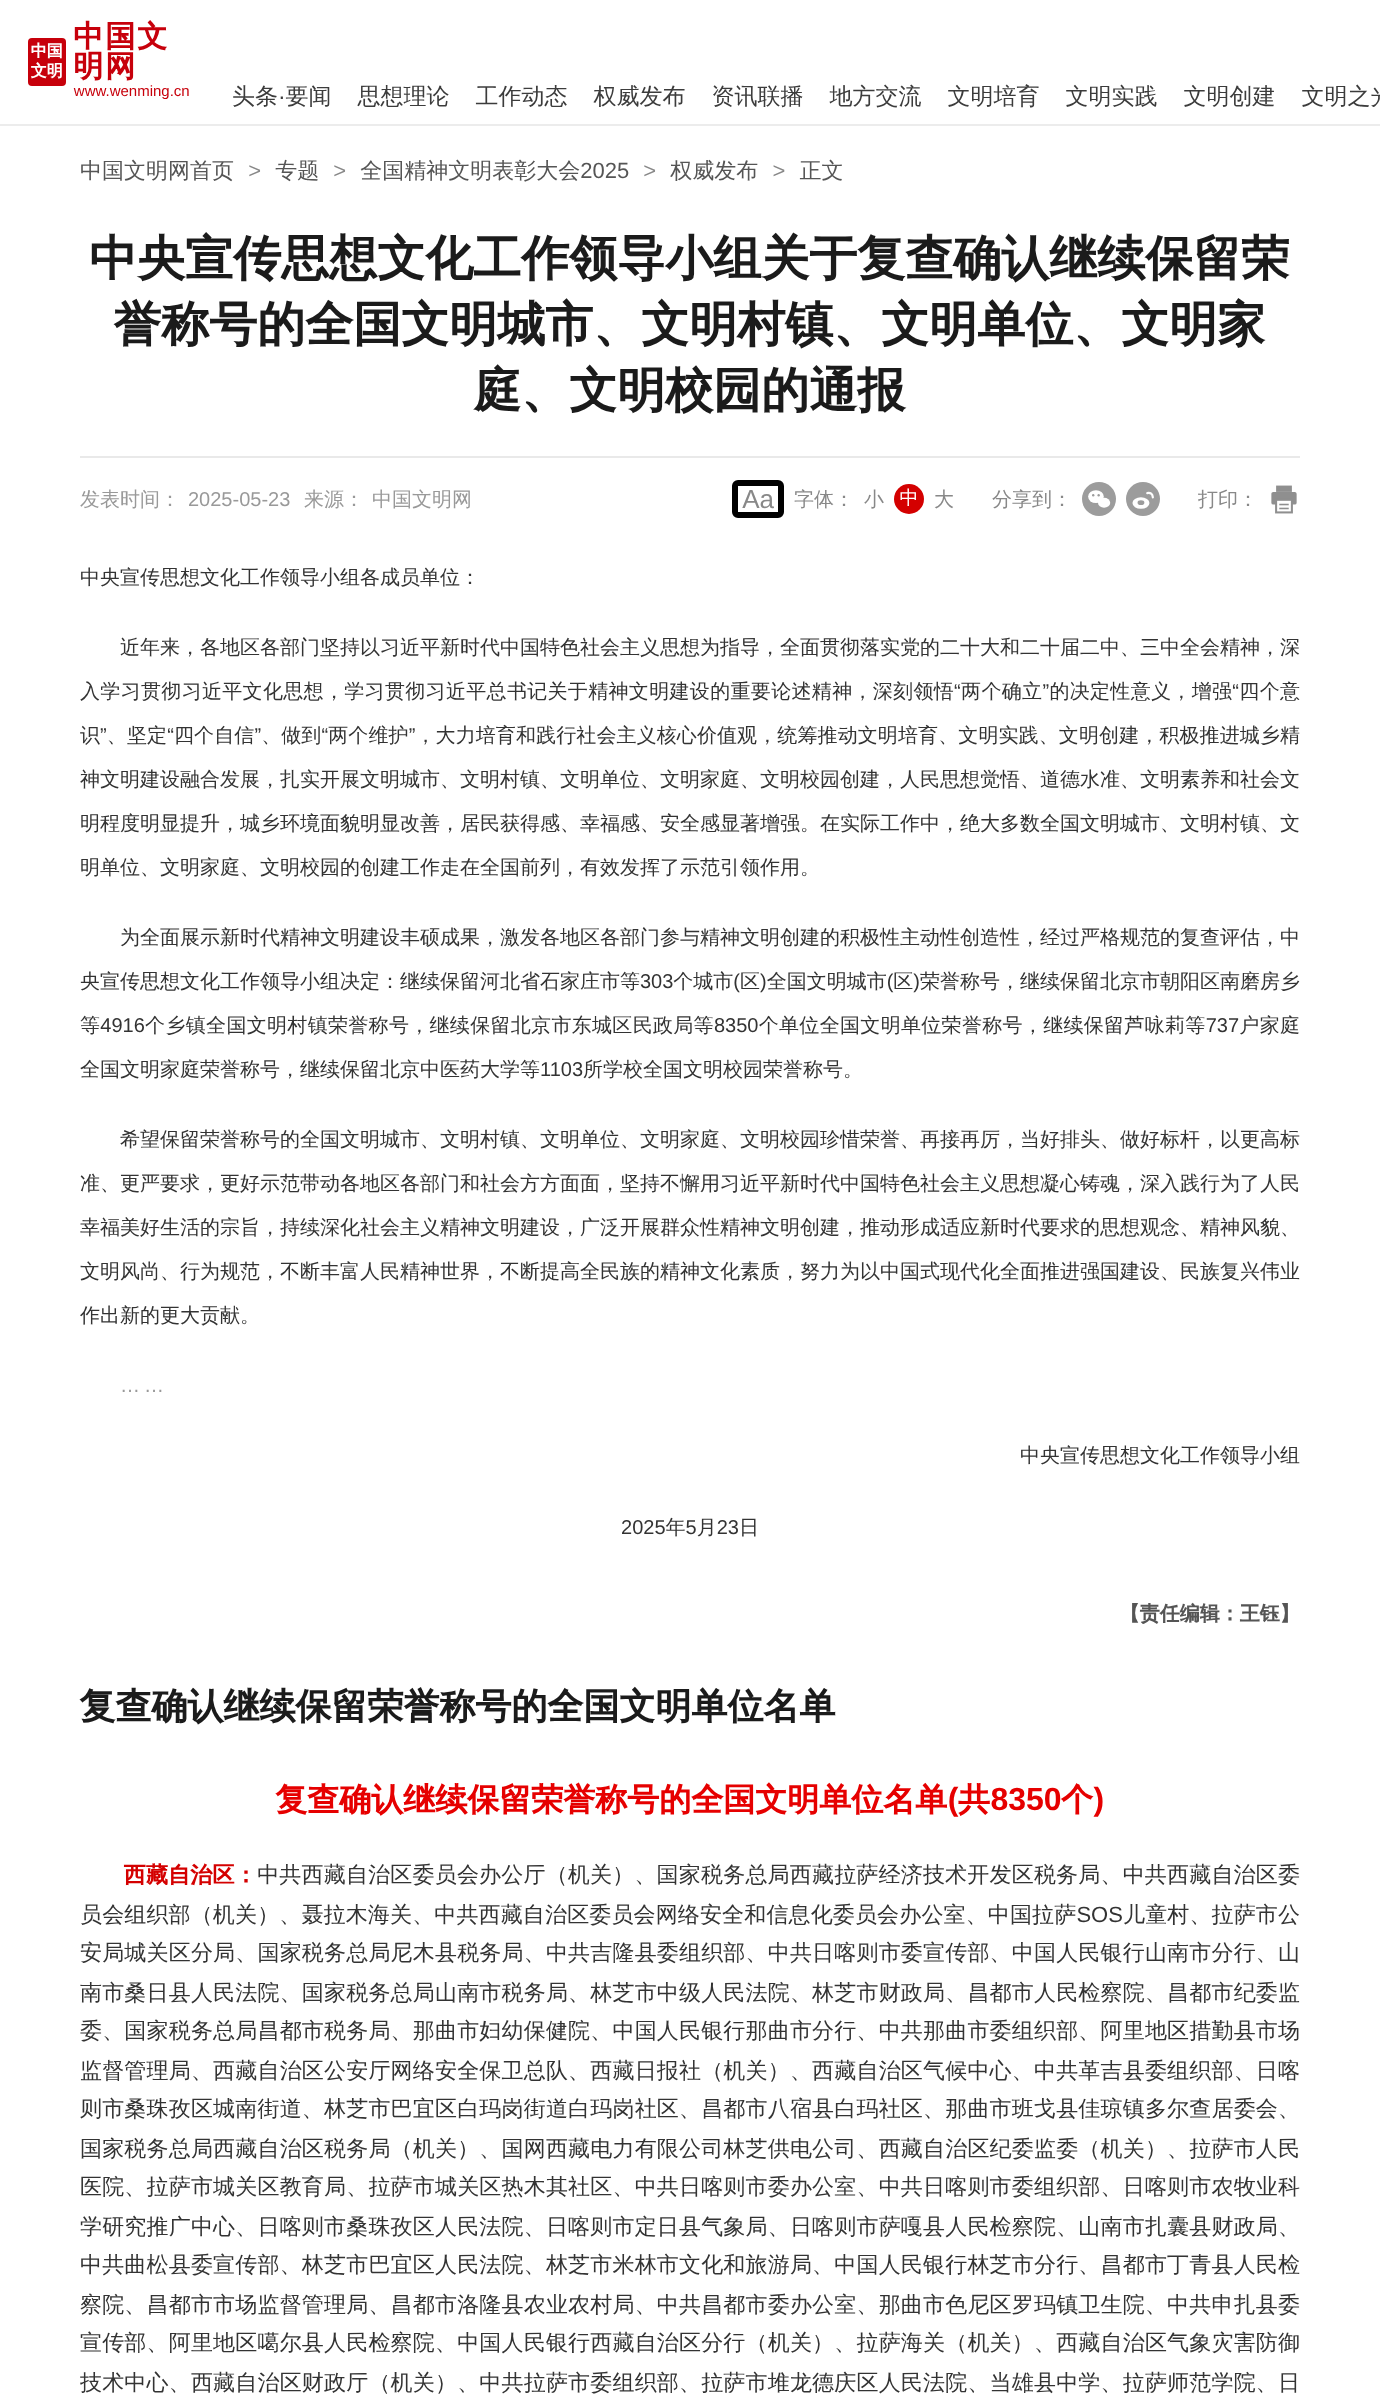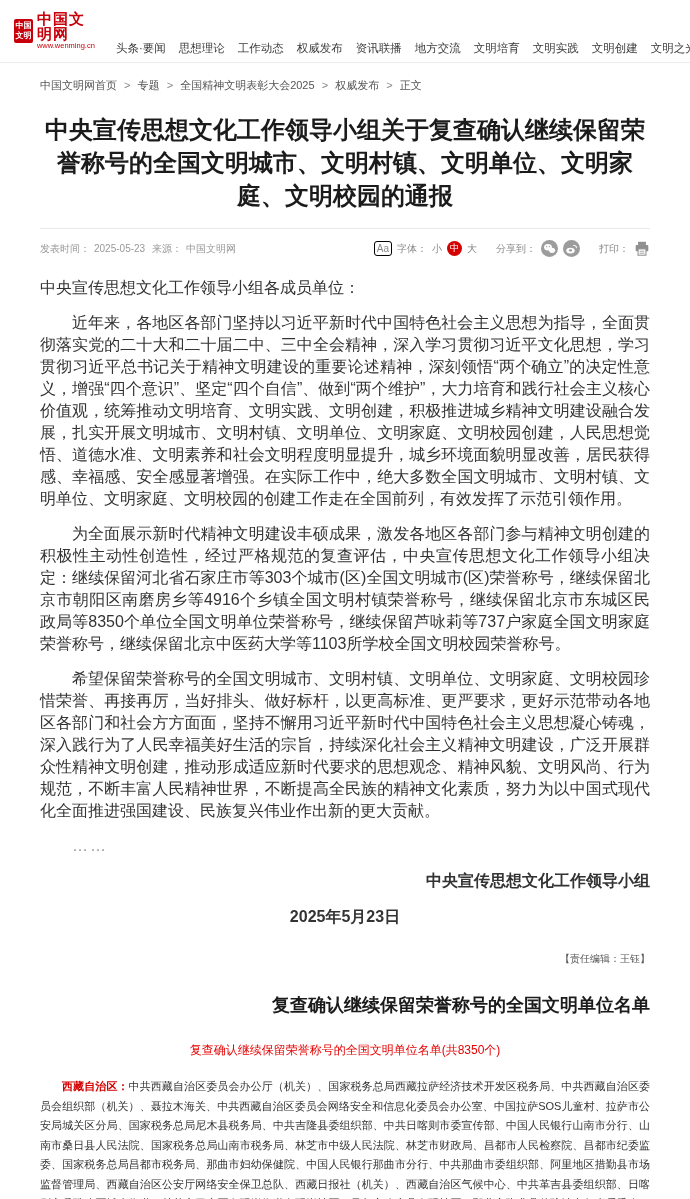--- a/index.html
+++ b/index.html
@@ -15,36 +15,36 @@
   .topnav span{cursor:pointer;margin-top:36px;}
   
   .breadcrumb{padding:15px 0 8px 40px;font-size:11px;color:#555;}
   .breadcrumb .sep{margin:0 4px;color:#888;}
   .crumb{cursor:pointer;margin-top:44px;}
   
   .art-title{margin:12px 42px 0;text-align:center;font-size:24px;line-height:33px;color:#1b1b1b;font-weight:bold;}
   .meta-row{margin:16px 40px 0;border-top:1px solid #e9e9e9;padding-top:11px;display:flex;justify-content:space-between;align-items:center;font-size:10px;color:#999;}
   .meta-left span{margin-right:4px;}
   .meta-right{display:flex;align-items:center;gap:5px;color:#888;}
-  .aa-box{border:1px solid #000000;border-radius:3px;padding:0 2px;font-size:10px;color:#888;line-height:13px;cursor:pointer;}
+  .aa-box{border:3px solid #000000;border-radius:3px;padding:0 2px;font-size:13px;color:#888;line-height:13px;cursor:pointer;}
   .fsz{cursor:pointer;}
   .fsz-mid{width:15px;height:15px;border-radius:50%;background:#d40000;color:#fff;display:inline-flex;align-items:center;justify-content:center;font-size:9.5px;}
   .share-ic{width:17px;height:17px;border-radius:50%;display:inline-block;cursor:pointer;}
   .print-ic{cursor:pointer;display:inline-flex;}
   .gap-l{margin-left:14px;}
   
-  .art-body{margin:20px 40px 0;font-size:16px;line-height:22px;text-align:justify;color:#333;}
+  .art-body{margin:20px 40px 0;font-size:10px;line-height:22px;text-align:justify;color:#333;}
   .art-body p{margin:0 0 13px;text-indent:2em;}
   .art-body p.no-indent{text-indent:0;}
   .ellipsis-line{color:#999;letter-spacing:2px;}
-  .sign-line{text-align:right;text-indent:0 !important;margin-bottom:8px !important;font-weight:bold;}
+  .sign-line{text-align:right;text-indent:0 !important;margin-bottom:8px !important;}
   .date-line{text-align:center;text-indent:0 !important;margin-top:14px !important;}
-  .editor-line{margin:24px 40px 0;text-align:right;font-size:10px;color:#555;}
-  .list-title{margin:26px 40px 0;text-align:right;font-size:18px;line-height:26px;color:#1b1b1b;font-weight:bold;}
-  .list-subtitle{margin:24px 40px 0;text-align:center;font-size:12px;color:#e60000;font-weight:normal;}
+  .editor-line{margin:24px 40px 0;text-align:right;font-size:10px;color:#555;font-weight:bold;}
+  .list-title{margin:26px 40px 0;text-align:left;font-size:18px;line-height:26px;color:#1b1b1b;font-weight:bold;}
+  .list-subtitle{margin:24px 40px 0;text-align:center;font-size:16px;color:#e60000;font-weight:bold;}
   .units{margin:18px 40px 26px;font-size:11px;line-height:19.5px;text-align:justify;text-indent:2em;color:#333;}
   .region-label{color:#d40000;font-weight:bold;}
 </style>
 </head>
 <body>
 
 <header class="site-header">
   <div class="logo">
     <div class="seal">
       <div>中国</div>

